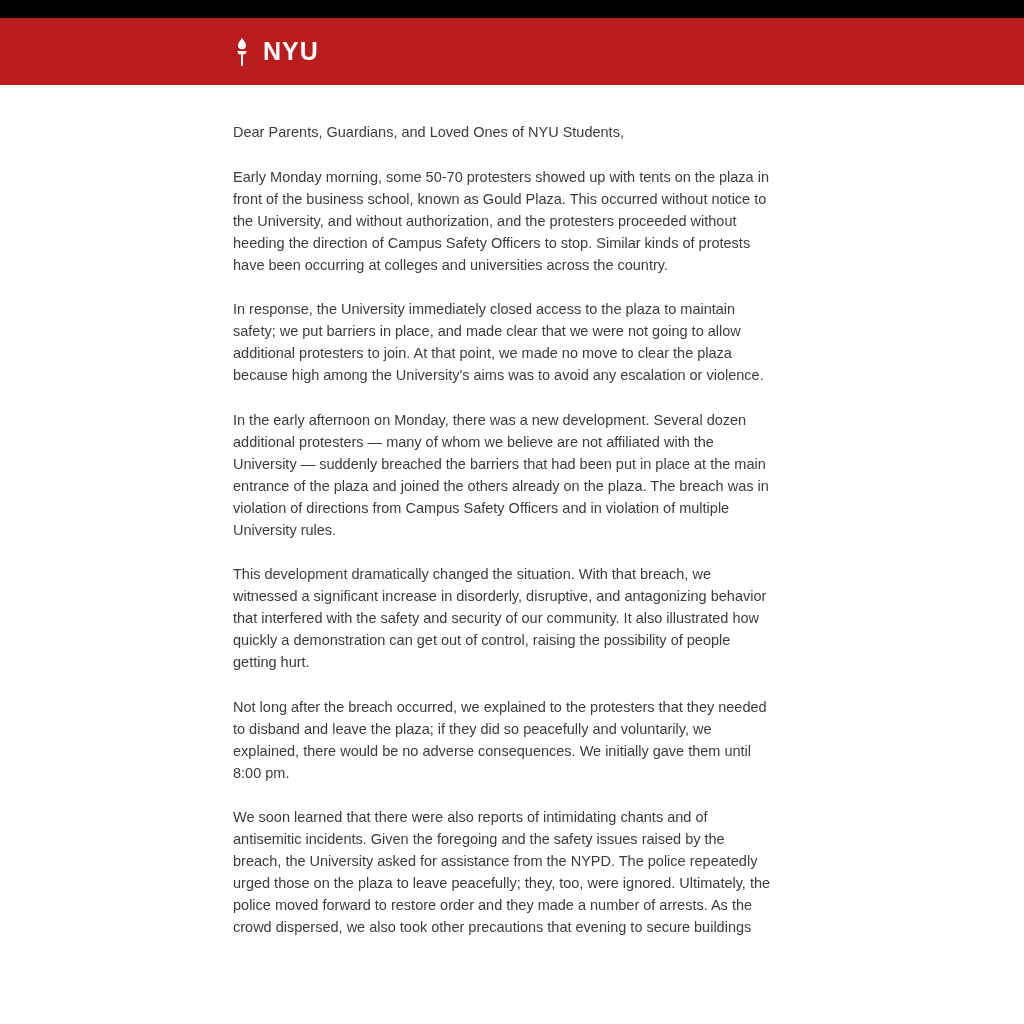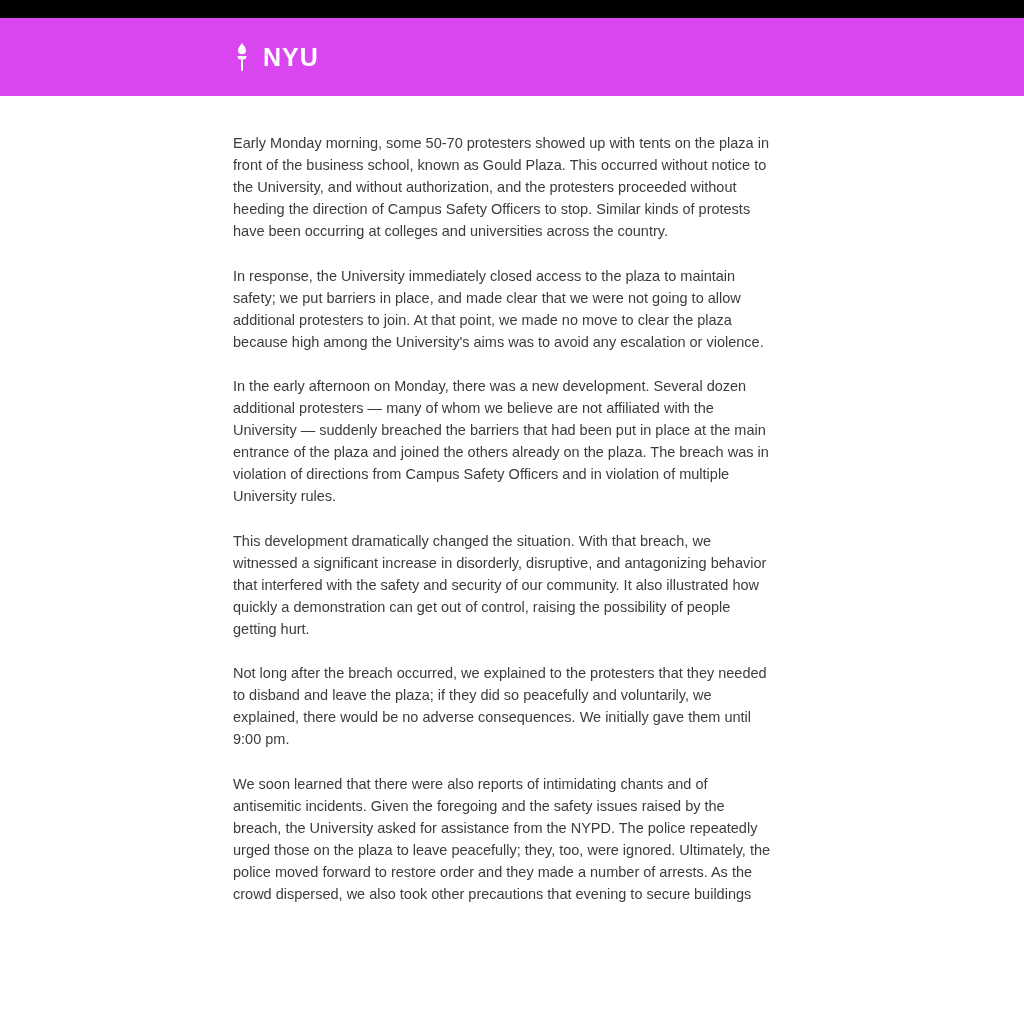--- a/index.html
+++ b/index.html
@@ -10,22 +10,22 @@
     background: #ffffff;
     font-family: "Liberation Sans", sans-serif;
   }
   .top-bar {
     width: 100%;
     height: 18px;
     background: #000000;
   }
   .header {
     width: 100%;
-    height: 78px;
-    background: #d946ef;
+    height: 67px;
+    background: #b91c1c;
     display: flex;
     align-items: center;
     text-align: center;
   }
   .logo {
     display: flex;
     align-items: center;
     margin-left: 231px;
   }
   .torch-icon {
@@ -65,19 +65,20 @@
         <path d="M11 1 C9.6 3.6 7 5.2 7 8.2 a4 4 0 0 0 8 0 C15 5.2 12.4 3.6 11 1 Z" fill="#ffffff"></path>
         <path d="M6.3 14 h9.4 l-1.3 3.2 h-6.8 Z" fill="#ffffff"></path>
         <rect x="10" y="17.2" width="2" height="11.5" fill="#ffffff"></rect>
       </svg>
     </span>
     <span class="brand-text">NYU</span>
   </div>
 </header>
 
 <main class="letter">
+  <p>Dear Parents, Guardians, and Loved Ones of NYU Students,</p>
   <p>Early Monday morning, some 50-70 protesters showed up with tents on the plaza in front of the business school, known as Gould Plaza. This occurred without notice to the University, and without authorization, and the protesters proceeded without heeding the direction of Campus Safety Officers to stop. Similar kinds of protests have been occurring at colleges and universities across the country.</p>
   <p>In response, the University immediately closed access to the plaza to maintain safety; we put barriers in place, and made clear that we were not going to allow additional protesters to join. At that point, we made no move to clear the plaza because high among the University's aims was to avoid any escalation or violence.</p>
   <p>In the early afternoon on Monday, there was a new development. Several dozen additional protesters — many of whom we believe are not affiliated with the University — suddenly breached the barriers that had been put in place at the main entrance of the plaza and joined the others already on the plaza. The breach was in violation of directions from Campus Safety Officers and in violation of multiple University rules.</p>
   <p>This development dramatically changed the situation. With that breach, we witnessed a significant increase in disorderly, disruptive, and antagonizing behavior that interfered with the safety and security of our community. It also illustrated how quickly a demonstration can get out of control, raising the possibility of people getting hurt.</p>
-  <p>Not long after the breach occurred, we explained to the protesters that they needed to disband and leave the plaza; if they did so peacefully and voluntarily, we explained, there would be no adverse consequences. We initially gave them until 9:00 pm.</p>
+  <p>Not long after the breach occurred, we explained to the protesters that they needed to disband and leave the plaza; if they did so peacefully and voluntarily, we explained, there would be no adverse consequences. We initially gave them until 8:00 pm.</p>
   <p>We soon learned that there were also reports of intimidating chants and of antisemitic incidents. Given the foregoing and the safety issues raised by the breach, the University asked for assistance from the NYPD. The police repeatedly urged those on the plaza to leave peacefully; they, too, were ignored. Ultimately, the police moved forward to restore order and they made a number of arrests. As the crowd dispersed, we also took other precautions that evening to secure buildings</p>
 </main>
 
 </body></html>

